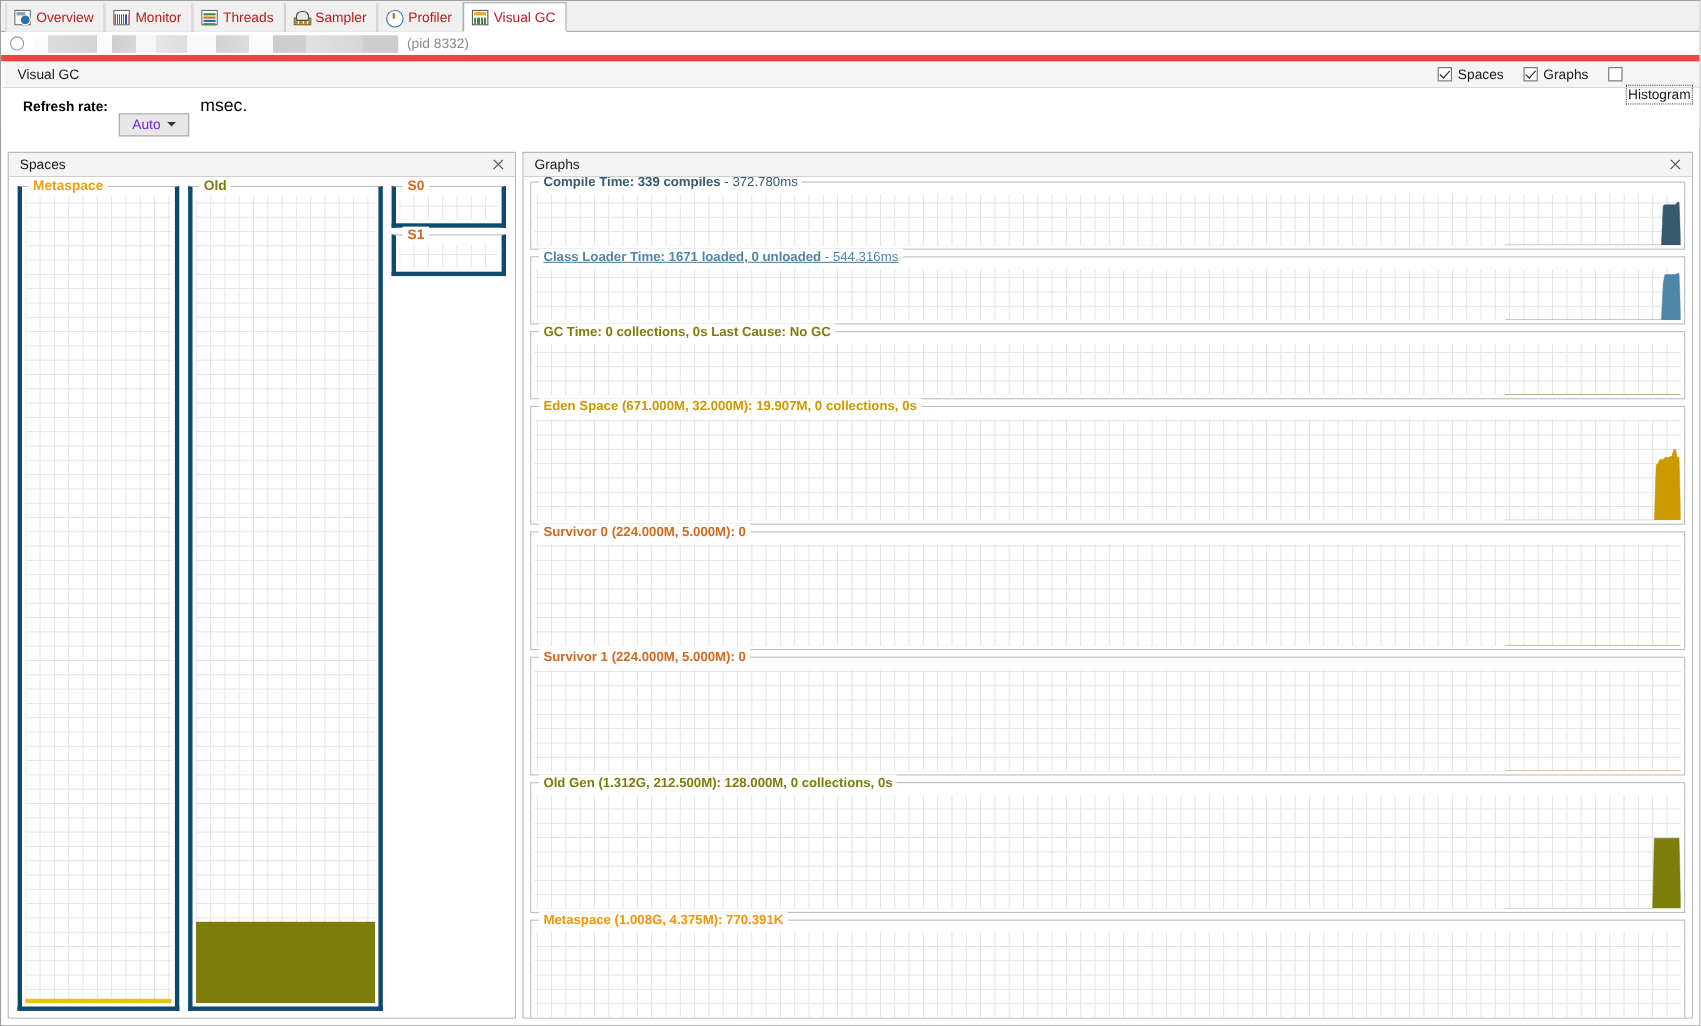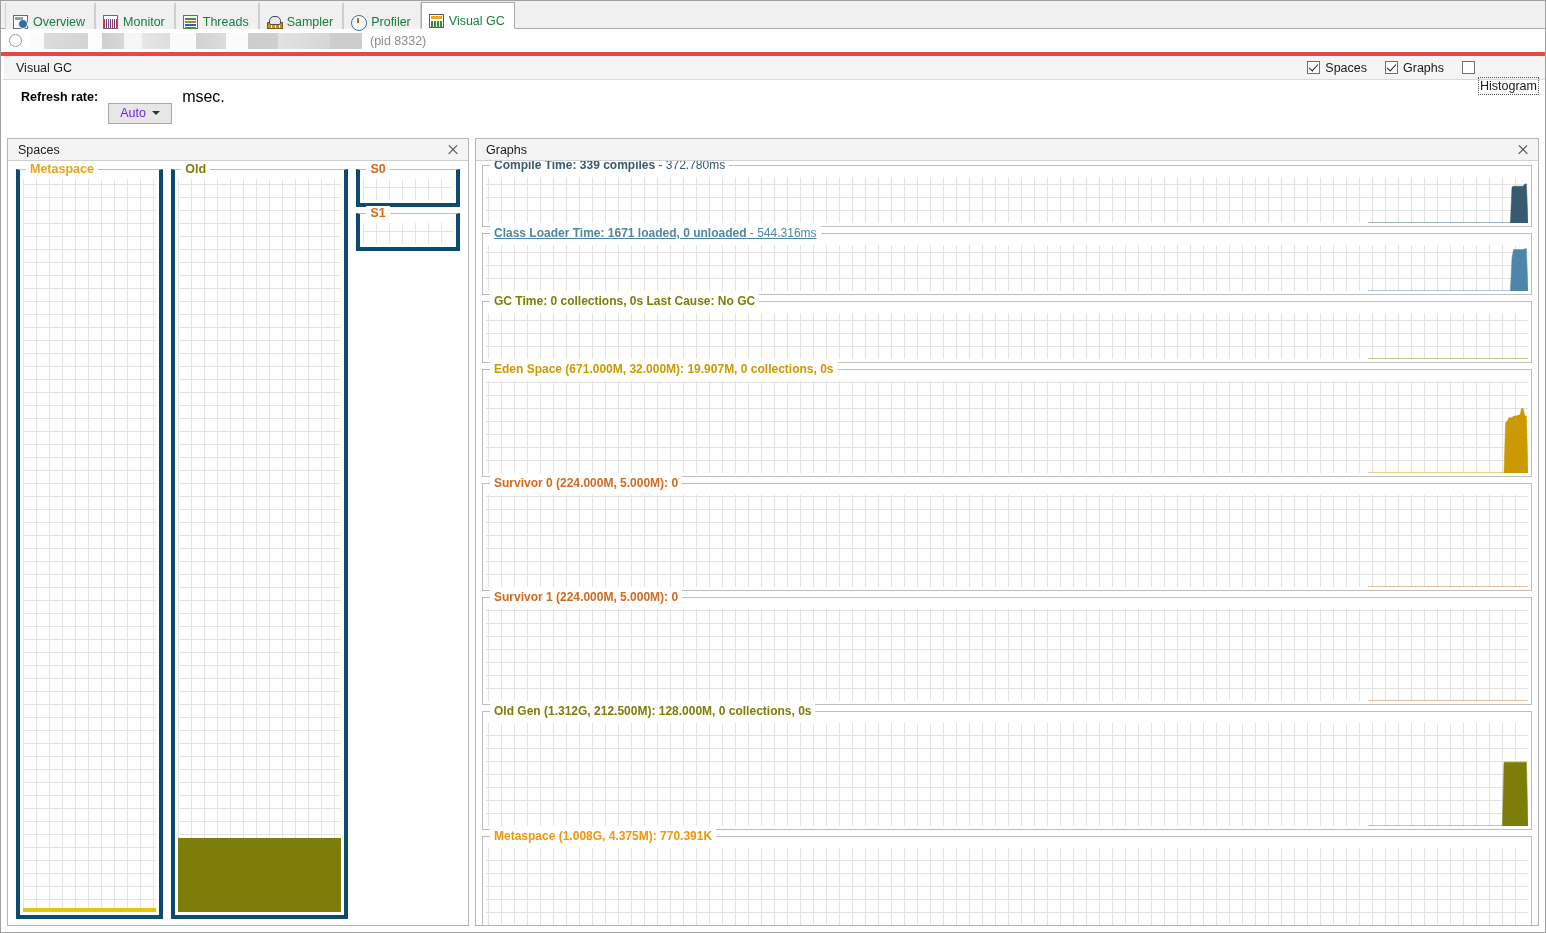--- a/index.html
+++ b/index.html
@@ -23,28 +23,28 @@
   .tabstrip {
     position: relative;
     height: 28px;
     background: #f0f0f0;
     border-bottom: 1px solid #a8a8a8;
     display: flex;
     align-items: flex-end;
     padding-left: 4px;
   }
   .tab {
-    display: flex; align-items: flex-end; gap: 5px;
+    display: flex; align-items: center; gap: 5px;
     height: 26px;
     padding: 0 9px 0 7px;
     background: #f0f0f0;
     border-left: 1px solid #cfcfcf;
     border-right: 1px solid #cfcfcf;
     font-size: 12.5px;
-    color: #15803d;
+    color: #b91c1c;
     cursor: default;
     position: relative;
     top: 1px;
   }
   .tab:first-child { border-left: 1px solid #cfcfcf; }
   .tab.active {
     background: #ffffff;
     border-top: 1px solid #a8a8a8;
     border-left: 1px solid #a8a8a8;
     border-right: 1px solid #a8a8a8;
@@ -73,21 +73,21 @@
   .ic-visualgc:after{content:'';position:absolute;left:1px;top:1px;right:1px;height:3px;background:#f0a81f;}
   .ic-visualgc:before{content:'';position:absolute;left:1px;top:6px;right:1px;height:6px;
      background:repeating-linear-gradient(90deg,#3b8b3b 0 2px,#ffffff 2px 3px);}
 
   
   .pidrow {
     height: 27px;
     display: flex; align-items: center;
     padding-left: 8px;
     background: #ffffff;
-    border-bottom: 4px solid #ef4444;
+    border-bottom: 6px solid #ef4444;
     gap: 8px;
   }
   .radio-dot {
     width: 13px; height: 13px; border-radius: 50%;
     border: 1.5px solid #9a9a9a; background: #ffffff;
     flex: 0 0 auto;
   }
   .blurname {
     width: 332px; height: 16px;
     background:

